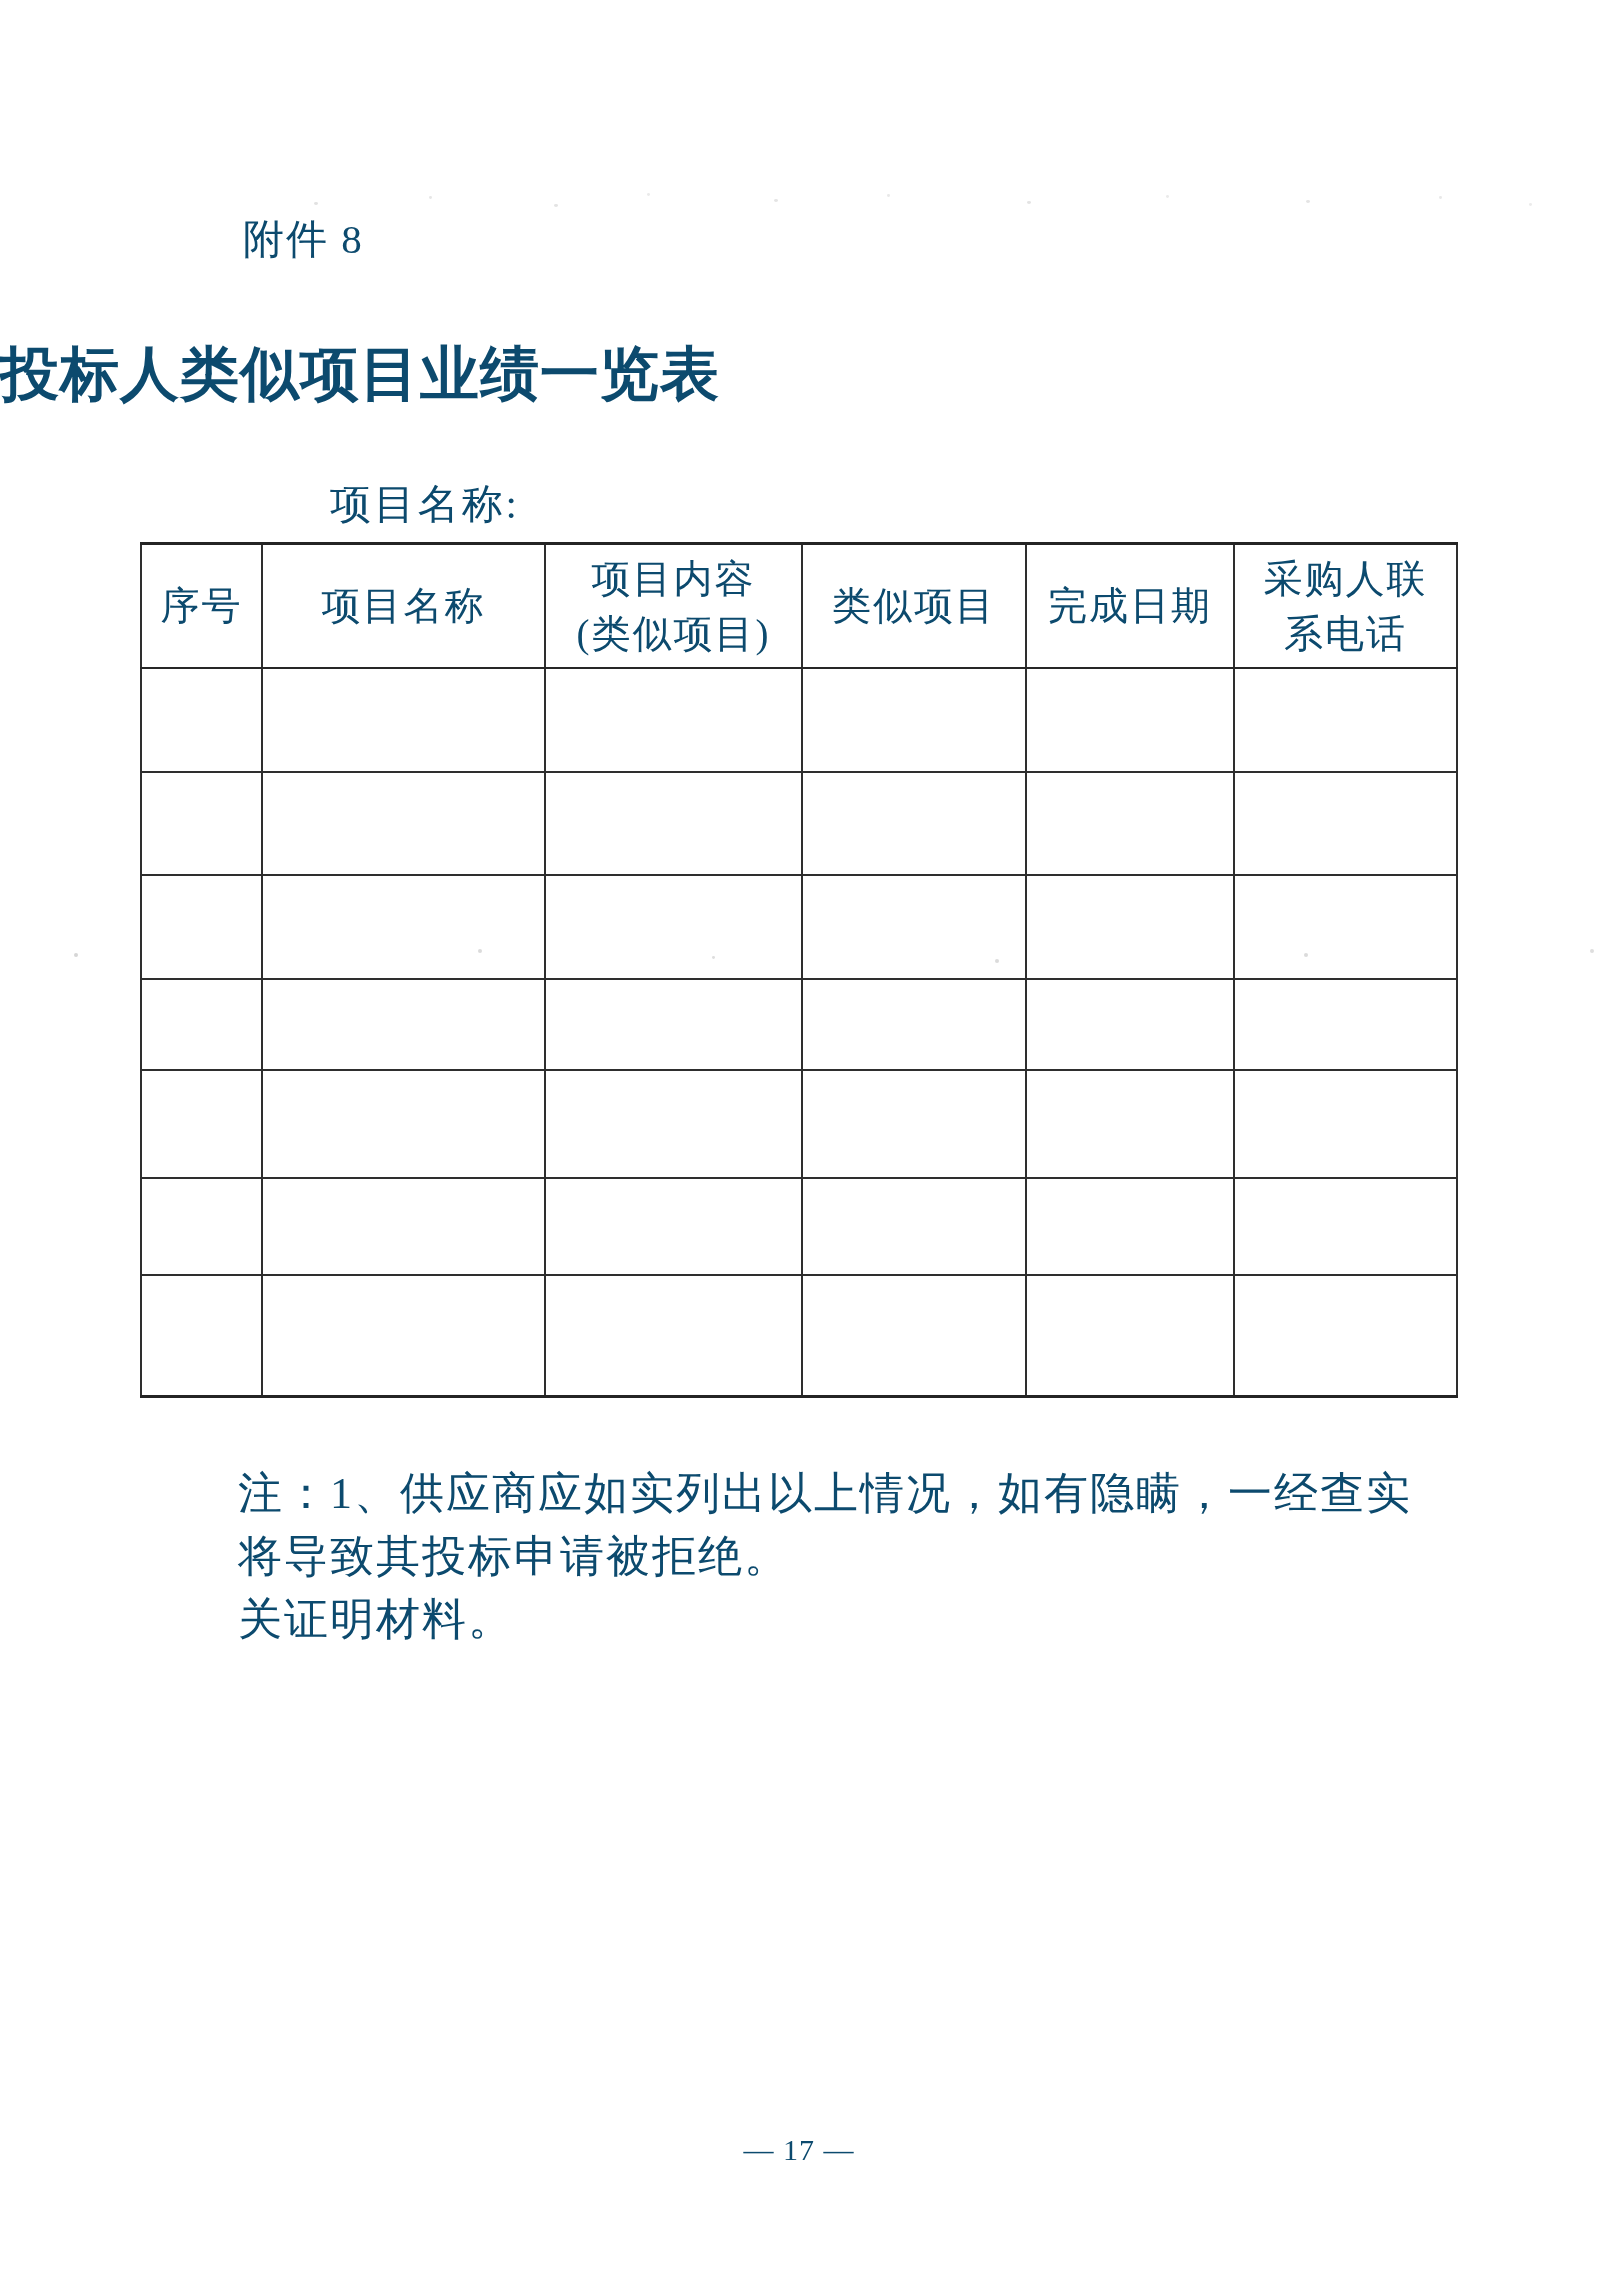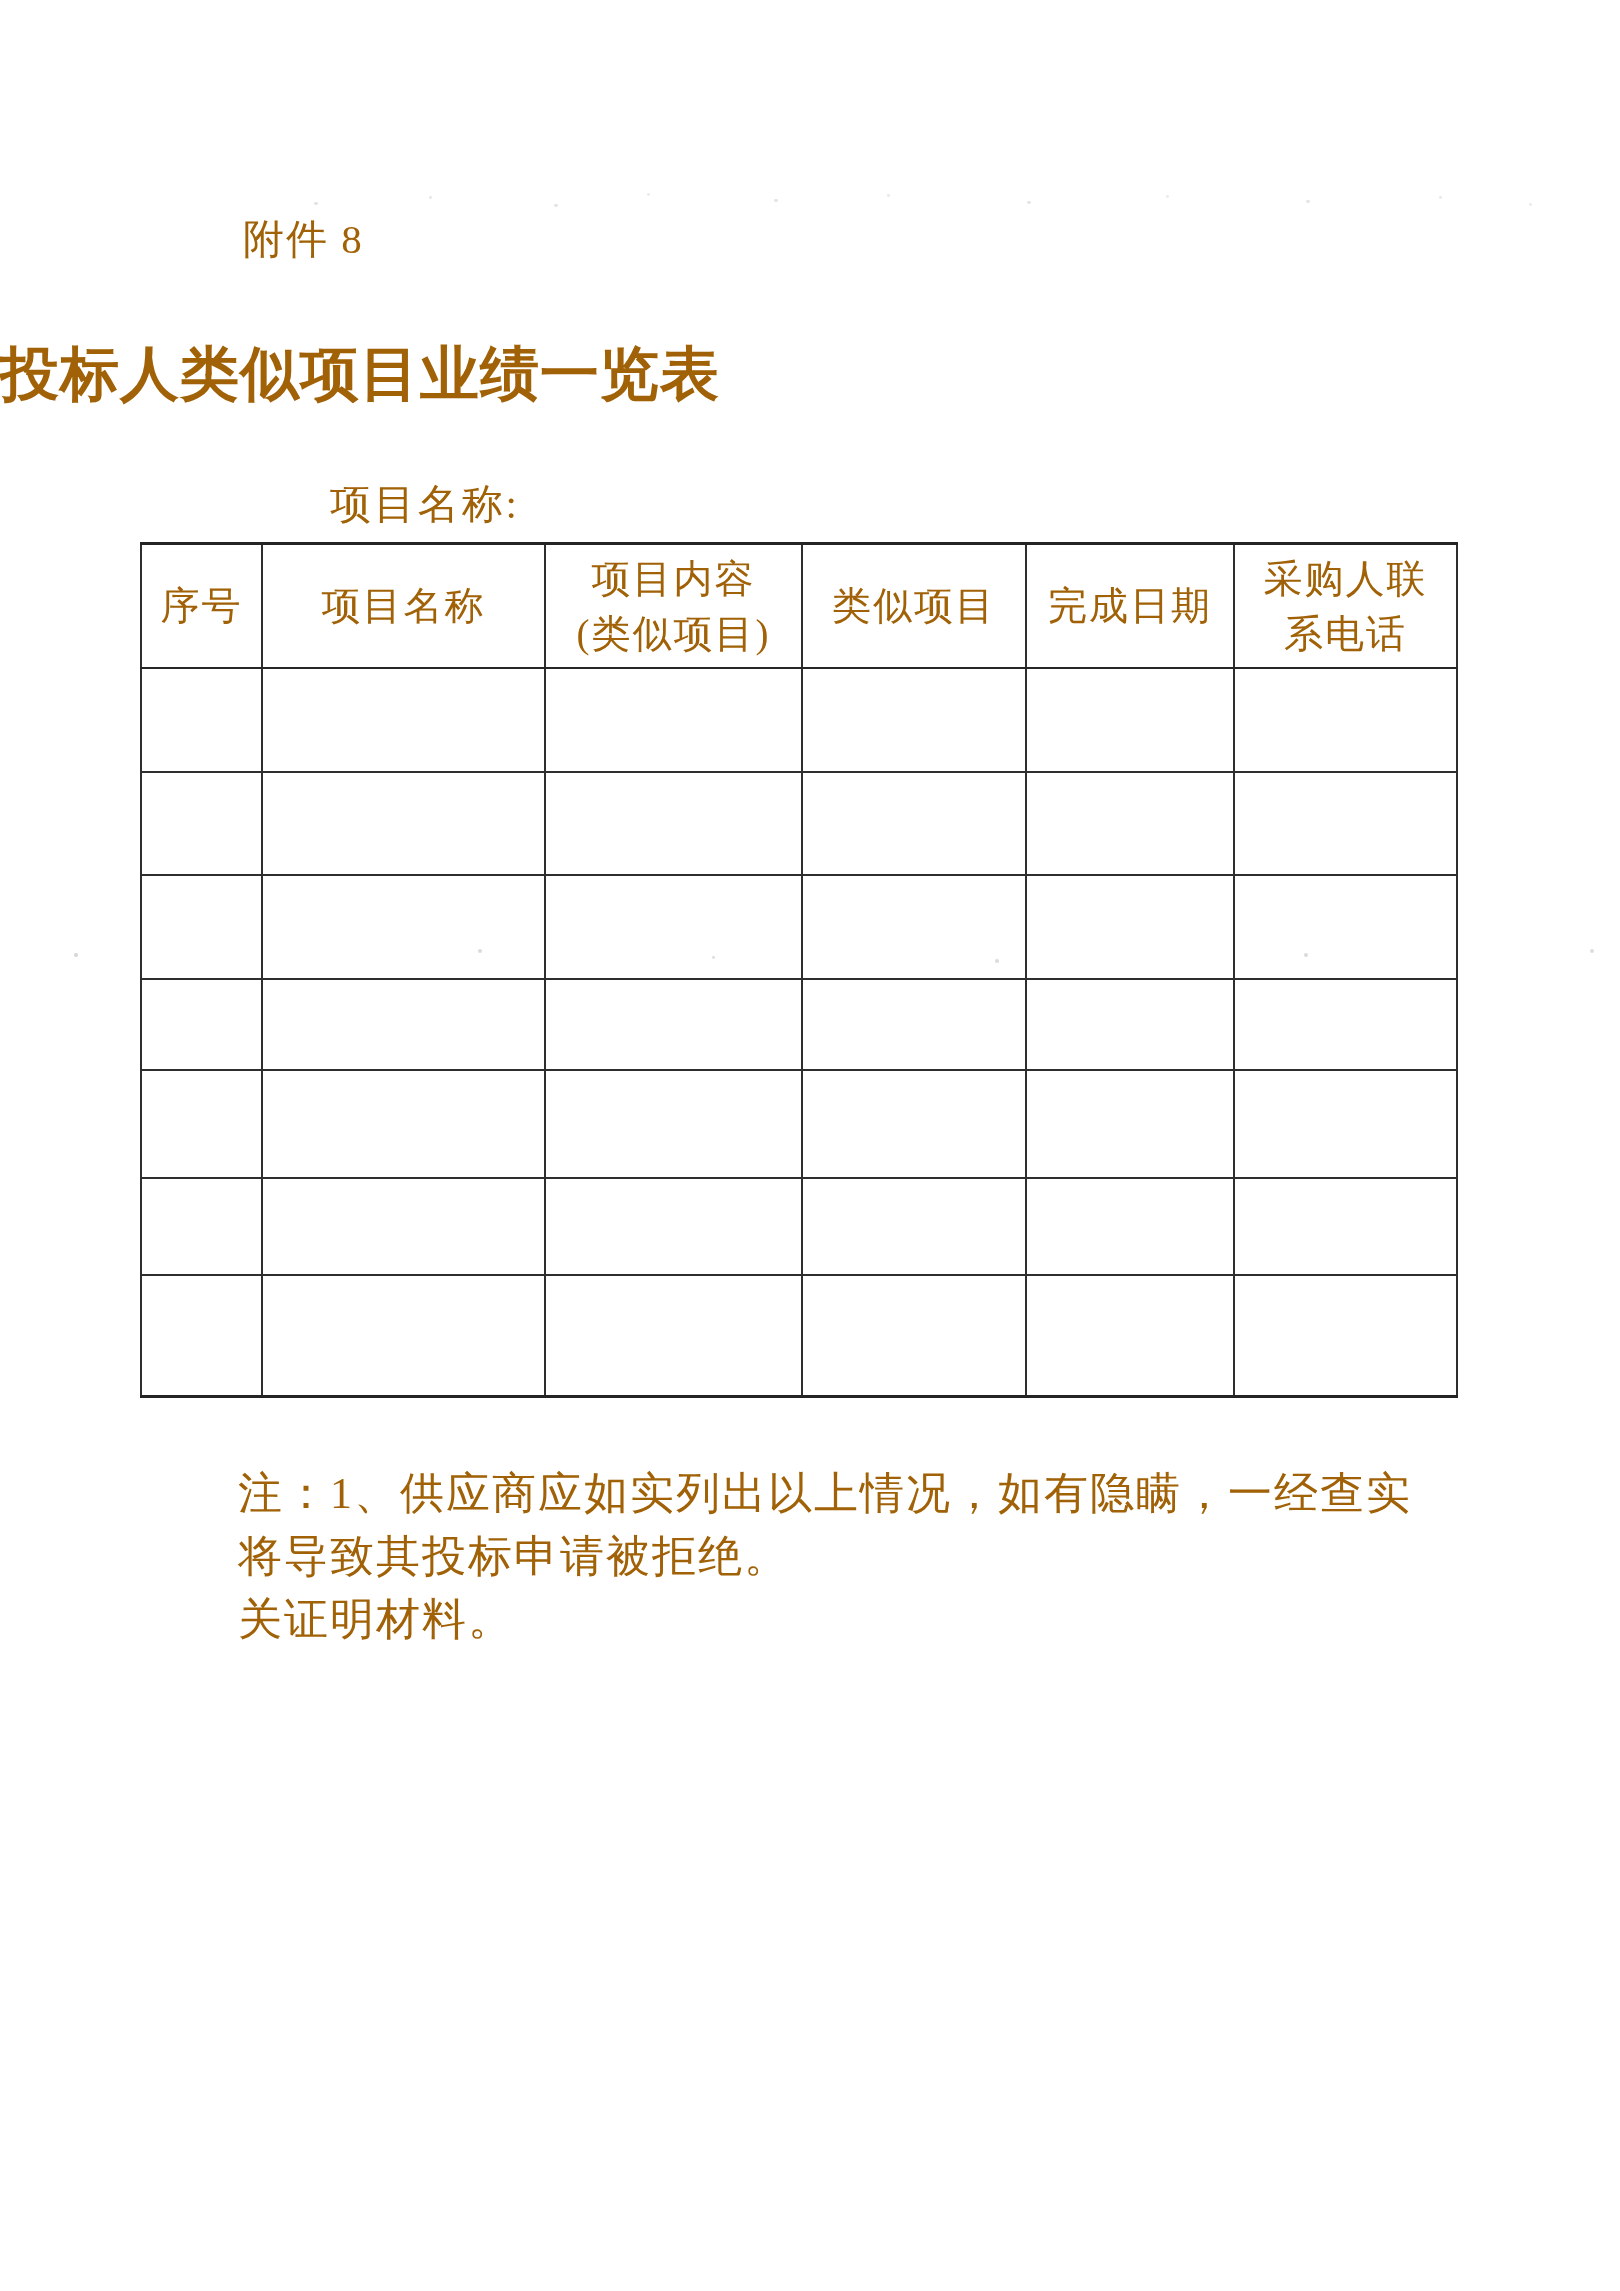--- a/index.html
+++ b/index.html
@@ -1,21 +1,21 @@
 <!DOCTYPE html>
 <html><head>
 <meta charset="utf-8">
 <style>
   html,body{margin:0;padding:0;background:#e8e8e8;}
   .page{
     position:relative;
     width:1620px;height:2292px;
     background:#ffffff;
     font-family:"Liberation Serif","DejaVu Serif",serif;
-    color:#a16207;
+    color:#0c4a6e;
     overflow:hidden;
     margin:0 auto;
   }
   .attachment-label{
     position:absolute;left:243px;top:212px;
     font-size:41px;letter-spacing:2px;
     white-space:nowrap;
   }
   .doc-title{
     position:absolute;left:0;top:335px;width:1607px;
@@ -206,15 +206,16 @@
         </tr>
       </tbody>
   </table>
 
   <div class="notes">
     <div class="note-line">注：1、供应商应如实列出以上情况，如有隐瞒，一经查实</div>
     <div class="note-line">将导致其投标申请被拒绝。</div>
     <div class="note-line">关证明材料。</div>
   </div>
 
+  <div class="page-number">— 17 —</div>
 
 </div>
 
 
 </body></html>

